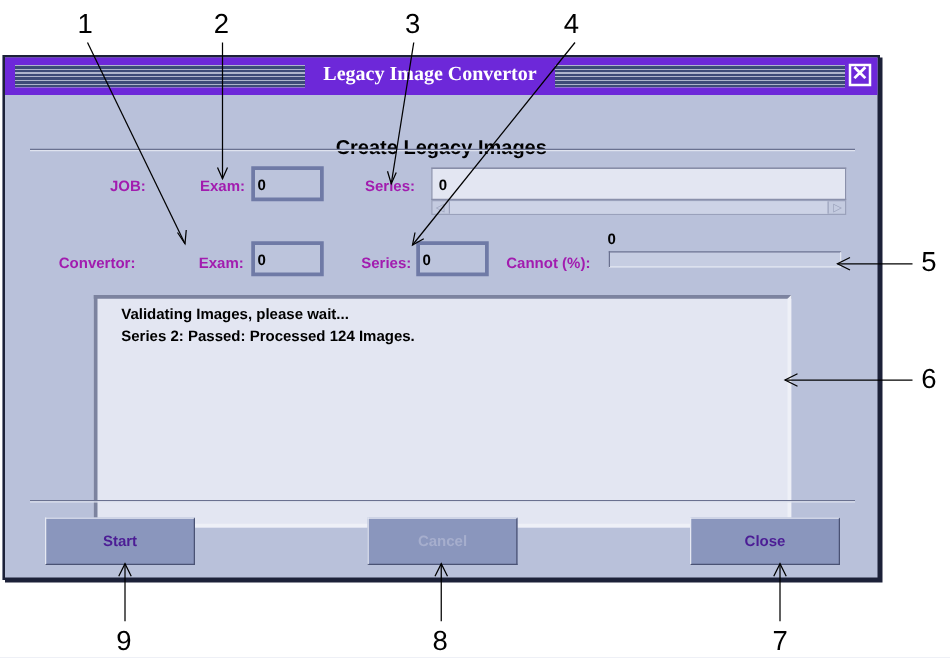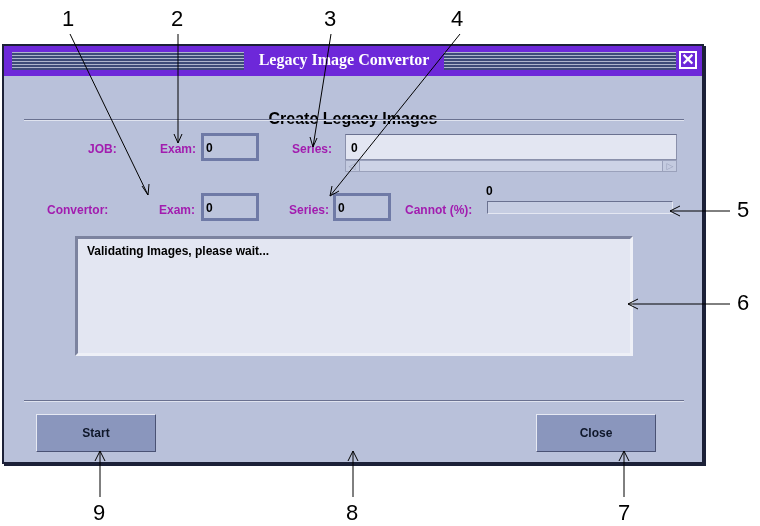--- a/index.html
+++ b/index.html
@@ -40,28 +40,28 @@
              background: #c4cbe0; border: 1px solid #9aa1bb; }
   .hscroll .arrow-l, .hscroll .arrow-r { position: absolute; top: 0; width: 12px; height: 10px; color: #9aa1bb; font-size: 9px; line-height: 10px; text-align: center; }
   .hscroll .arrow-l { left: 0; } .hscroll .arrow-r { right: 0; }
   .hscroll .track { position: absolute; left: 13px; right: 13px; top: 0; height: 10px; border-left: 1px solid #9aa1bb; border-right: 1px solid #9aa1bb; background: #cdd3e6; }
 
   .progress { position: absolute; left: 483px; top: 155px; width: 186px; height: 13px; box-sizing: border-box;
               background: #c6cde2; border: 1px solid #e4e7f2; border-top-color: #6a7190; border-left-color: #6a7190; }
   .progress .fill { position: absolute; left: 0; top: 0; bottom: 0; background: #6f7aa6; }
   .progress-val { position: absolute; left: 482px; top: 138px; font-size: 12px; font-weight: bold; }
 
-  .log { position: absolute; left: 71px; top: 190px; width: 558px; height: 120px; box-sizing: border-box;
+  .log { position: absolute; left: 71px; top: 190px; width: 558px; height: 186px; box-sizing: border-box;
          background: #e3e6f2; border: 3px solid #eef0f7; border-top-color: #7c839f; border-left-color: #7c839f;
-         padding: 3px 9px; font-size: 12px; font-weight: bold; line-height: 18px; }
+         padding: 3px 19px; font-size: 12px; font-weight: bold; line-height: 18px; }
   .log div { white-space: nowrap; }
 
   .btn { position: absolute; top: 368px; width: 120px; height: 38px; box-sizing: border-box;
          background: #8a96bd; border: 1px solid #e6e9f3; border-right-color: #4a5274; border-bottom-color: #4a5274;
-         font-size: 12px; font-weight: bold; text-align: center; line-height: 36px; color: #0f172a; cursor: pointer; }
+         font-size: 12px; font-weight: bold; text-align: center; line-height: 36px; color: #4c1d95; cursor: pointer; }
   .btn.disabled { color: #a6aecd; }
 </style>
 </head>
 <body>
 
 <div class="callout-num" style="left:62px;top:8px;">1</div>
 <div class="callout-num" style="left:171px;top:8px;">2</div>
 <div class="callout-num" style="left:324px;top:8px;">3</div>
 <div class="callout-num" style="left:451px;top:8px;">4</div>
 <div class="callout-num" style="left:737px;top:199px;">5</div>
@@ -123,19 +123,21 @@
   <div class="lbl" style="left:285px;top:157px;">Series:</div>
   <div class="field" style="left:329px;top:147px;width:58px;">0</div>
   <div class="lbl" style="left:401px;top:157px;">Cannot (%):</div>
   <div class="progress-val">0</div>
   <div class="progress">
     <div class="fill" id="progress-fill" style="width: 0%;"></div>
   </div>
 
   <div class="log">
     <div>Validating Images, please wait...</div>
+    <div>Series 2: Passed: Processed 124 Images.</div>
   </div>
 
   <div class="hr" style="top:354px;"></div>
 
   <div class="btn" style="left:32px;">Start</div>
-  <div class="btn" style="left:532px;">Close</div>
+  <div class="btn disabled" style="left:290px;">Cancel</div>
+  <div class="btn" style="left:548px;">Close</div>
 </div>
 
 </body></html>

